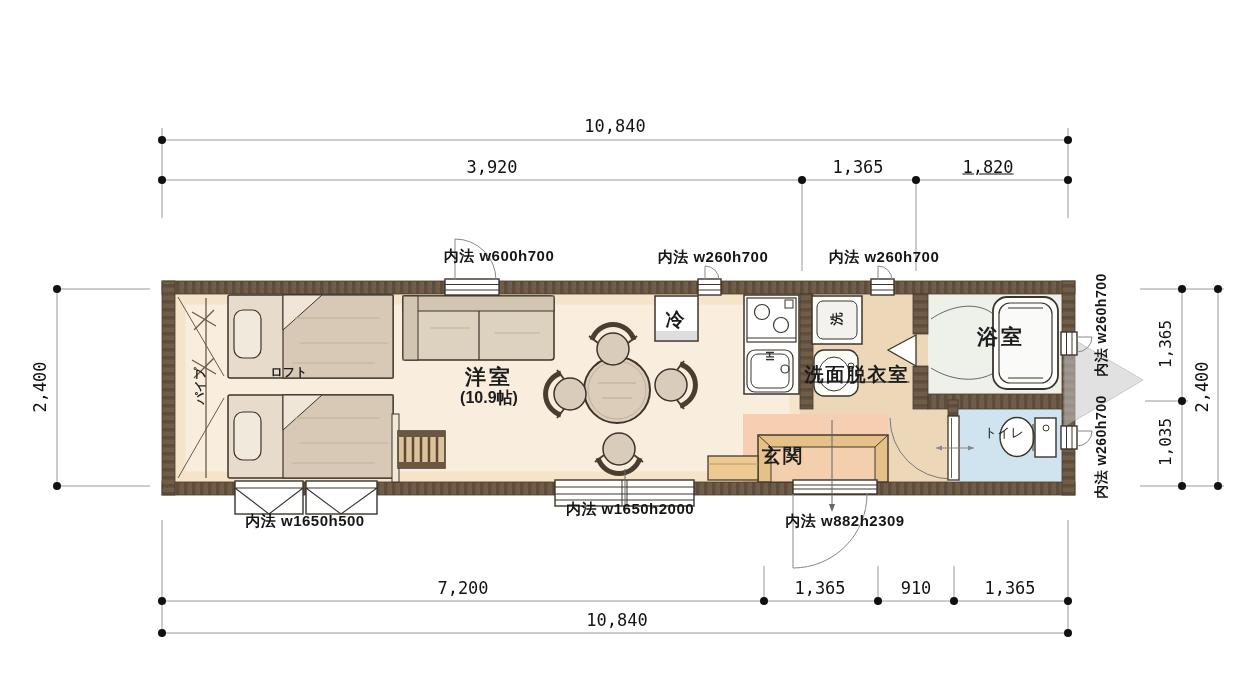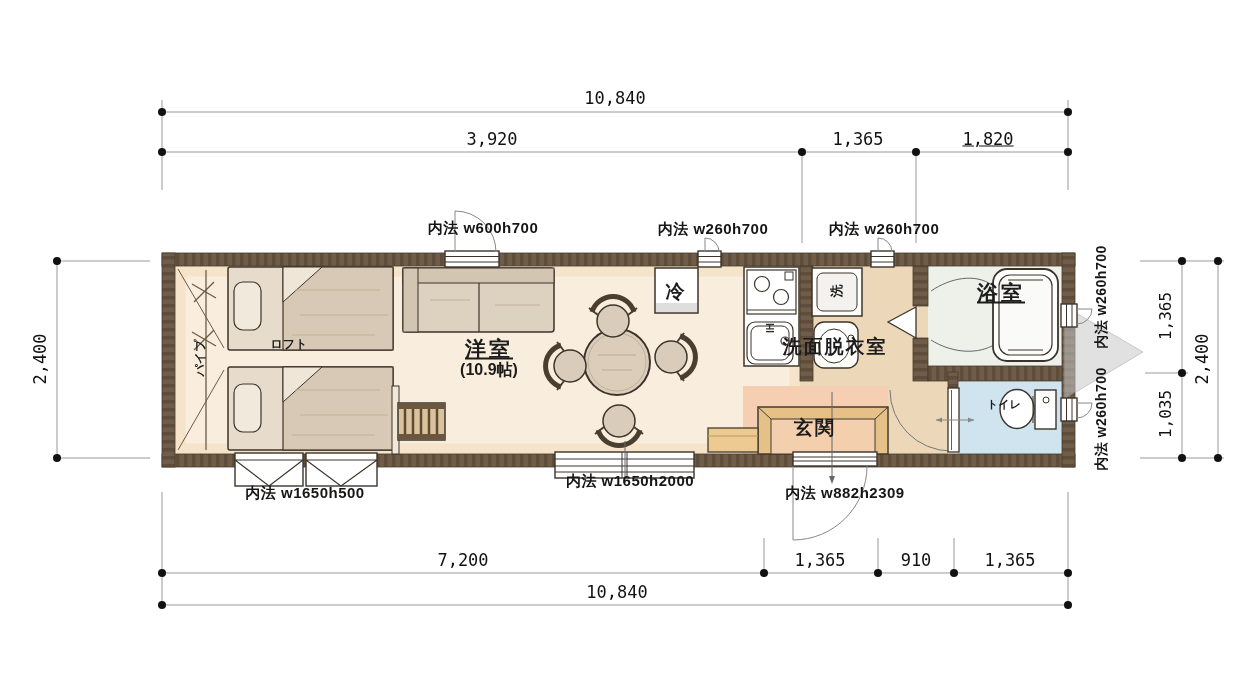--- a/index.html
+++ b/index.html
@@ -1,39 +1,39 @@
 <!DOCTYPE html>
 <html><head>
 <meta charset="utf-8">
 <style>
   html,body { margin:0; padding:0; background:#ffffff; }
   #stage {
     position:relative; width:1260px; height:632px; background:#ffffff;
-    overflow:hidden; font-family:"Liberation Sans", sans-serif;
+    overflow:hidden; font-family:"Liberation Sans", sans-serif;margin-top:28px;
   }
   #plan-svg { position:absolute; left:0; top:0; }
   .lbl {
     position:absolute; transform:translate(-50%,-50%);
     white-space:nowrap; color:#1c1c1c; line-height:1;
   }
   .rot { transform:translate(-50%,-50%) rotate(-90deg); }
   .dim {
     font-family:"DejaVu Sans Mono", monospace;
     font-size:17px; color:#121212;
   }
   .dim-s { font-size:16px; }
   .win-lbl {
     font-family:"Liberation Sans", sans-serif;
     font-weight:bold; font-size:15px; color:#161616; letter-spacing:0.5px;
   }
   .win-lbl-v { font-size:14px; }
   .room-lg { font-weight:bold; font-size:21px; letter-spacing:3px; }
   .room-md { font-weight:bold; font-size:19px; letter-spacing:2px; }
   .room-size { font-weight:bold; font-size:16px; letter-spacing:0; }
-  .room-sm { font-weight:bold; font-size:11px; }
+  .room-sm { font-weight:normal; font-size:13px; }
   .room-xs { font-weight:bold; font-size:12px; }
   .fixture-ch { font-weight:bold; font-size:13px; }
   .fixture-ih { font-weight:bold; font-size:10px; color:#333; }
 </style>
 </head>
 <body>
 
 <div id="stage">
 
   <svg id="plan-svg" width="1260" height="700" viewBox="0 0 1260 700">
@@ -289,34 +289,34 @@
   <div class="lbl dim" style="left:463px;  top:560px;">7,200</div>
   <div class="lbl dim" style="left:820px;  top:560px;">1,365</div>
   <div class="lbl dim" style="left:916px;  top:560px;">910</div>
   <div class="lbl dim" style="left:1010px; top:560px;">1,365</div>
   <div class="lbl dim" style="left:617px;  top:592px;">10,840</div>
   <div class="lbl rot dim" style="left:40px;   top:359px;">2,400</div>
   <div class="lbl rot dim dim-s" style="left:1166px; top:316px;">1,365</div>
   <div class="lbl rot dim dim-s" style="left:1166px; top:414px;">1,035</div>
   <div class="lbl rot dim" style="left:1202px; top:359px;">2,400</div>
 
-  <div class="lbl win-lbl" style="left:483px; top:227px;">内法 w600h700</div>
+  <div class="lbl win-lbl" style="left:499px; top:227px;">内法 w600h700</div>
   <div class="lbl win-lbl" style="left:713px; top:228px;">内法 w260h700</div>
   <div class="lbl win-lbl" style="left:884px; top:228px;">内法 w260h700</div>
   <div class="lbl rot win-lbl win-lbl-v" style="left:1101px; top:297px;">内法 w260h700</div>
   <div class="lbl rot win-lbl win-lbl-v" style="left:1101px; top:419px;">内法 w260h700</div>
   <div class="lbl win-lbl" style="left:305px; top:492px;">内法 w1650h500</div>
   <div class="lbl win-lbl" style="left:630px; top:480px;">内法 w1650h2000</div>
   <div class="lbl win-lbl" style="left:845px; top:492px;">内法 w882h2309</div>
 
-  <div class="lbl room-lg" style="left:489px;  top:348px;text-decoration:underline;">洋室</div>
+  <div class="lbl room-lg" style="left:489px;  top:348px;">洋室</div>
   <div class="lbl room-size" style="left:489px;  top:370px;text-align:right;">(10.9帖)</div>
   <div class="lbl room-xs" style="left:289px;  top:344px;">ロフト</div>
   <div class="lbl rot room-xs" style="left:200px; top:358px;">パイプ</div>
   <div class="lbl room-md" style="left:676px;  top:291px;">冷</div>
   <div class="lbl rot fixture-ih" style="left:771px; top:328px;">IH</div>
   <div class="lbl rot fixture-ch" style="left:836px; top:291px;">洗</div>
-  <div class="lbl room-md" style="left:835px;  top:346px;">洗面脱衣室</div>
-  <div class="lbl room-lg" style="left:1001px; top:292px;text-decoration:underline;">浴室</div>
+  <div class="lbl room-md" style="left:857px;  top:346px;text-decoration:underline;">洗面脱衣室</div>
+  <div class="lbl room-lg" style="left:1001px; top:308px;">浴室</div>
   <div class="lbl room-sm" style="left:1004px; top:404px;">トイレ</div>
-  <div class="lbl room-md" style="left:815px;  top:427px;">玄関</div>
+  <div class="lbl room-md" style="left:783px;  top:427px;">玄関</div>
 
 </div>
 
 </body></html>

